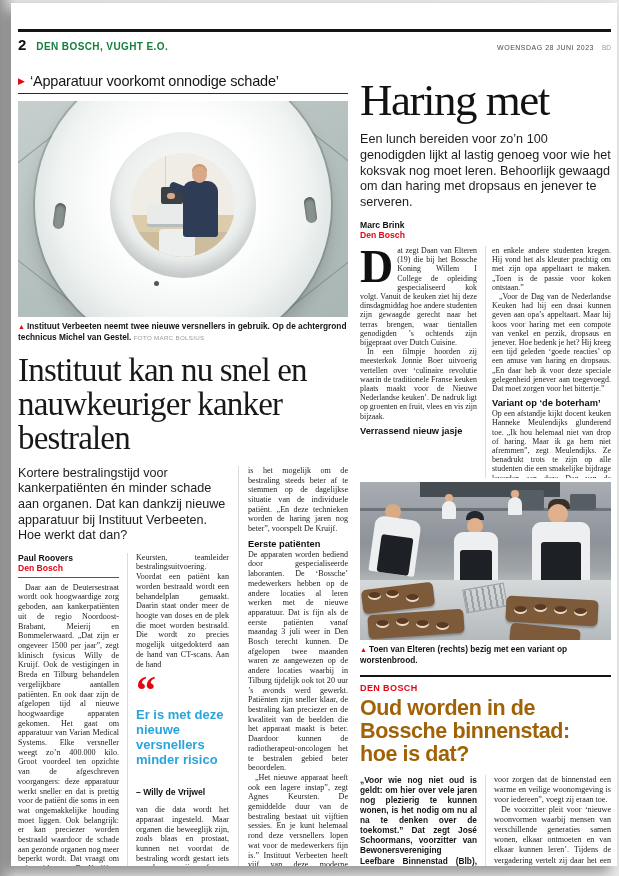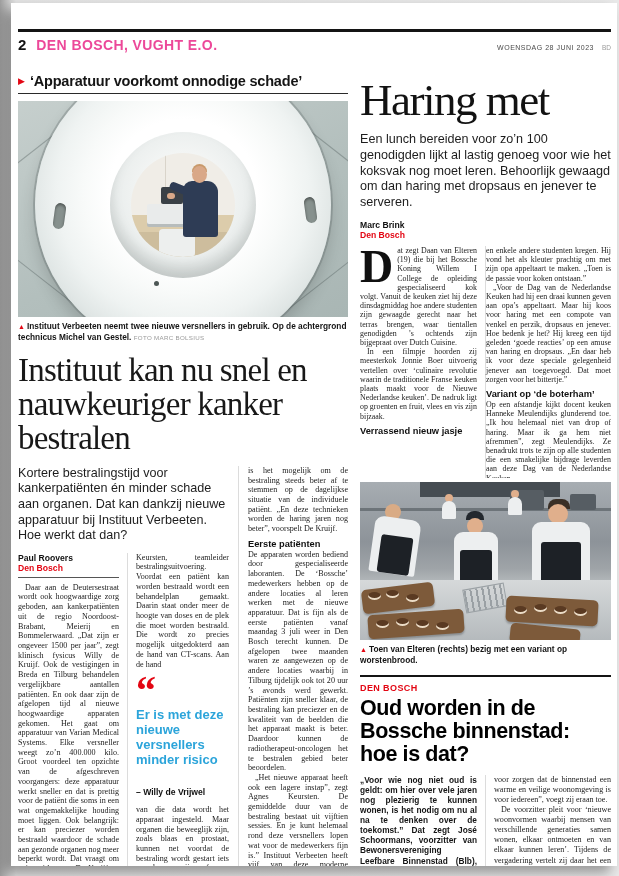--- a/index.html
+++ b/index.html
@@ -5,32 +5,32 @@
   html,body{margin:0;padding:0;width:619px;height:876px;overflow:hidden;background:#d7d7d7;}
   body{font-family:"Liberation Sans",sans-serif;}
   .scanbg{position:absolute;inset:0;background:linear-gradient(90deg,#9f9f9f 0,#cfcfcf 10px,#e3e3e3 16px,#e9e9e9 100%);}
   .sheet{position:absolute;left:11px;top:3px;right:2px;bottom:10px;background:#ffffff;
          box-shadow:-7px 7px 12px rgba(0,0,0,.35);padding:26px 7px 0 7px;overflow:hidden;}
   .content{width:593px;}
 
   
   .pghead{border-top:3px solid #141414;padding-top:4px;display:flex;align-items:baseline;margin-bottom:20px;}
   .pgnum{font-weight:bold;font-size:15px;color:#111;margin-right:10px;}
-  .pgsection{font-weight:bold;font-size:14px;color:#ec4899;letter-spacing:.4px;}
+  .pgsection{font-weight:bold;font-size:10px;color:#15803d;letter-spacing:.4px;}
   .pgdate{margin-left:auto;font-size:7px;color:#4a4a4a;letter-spacing:.5px;}
   .pged{font-size:6.5px;color:#9a9a9a;margin-left:8px;}
 
   .main{display:flex;gap:12px;}
   .leftcol{width:330px;flex:0 0 330px;}
   .rightcol{width:251px;flex:0 0 251px;}
 
   
   .kicker{display:flex;align-items:center;gap:5px;padding-bottom:4px;border-bottom:1px solid #2a2a2a;margin-bottom:7px;}
   .kbullet{color:#e30613;font-size:9px;line-height:9px;}
-  .ktext{font-weight:bold;font-size:14.5px;color:#151515;letter-spacing:-.2px;}
+  .ktext{font-weight:normal;font-size:14.5px;color:#151515;letter-spacing:-.2px;}
 
   
   .photo{position:relative;overflow:hidden;}
   .caption{font-size:8.3px;line-height:10.4px;font-weight:bold;color:#141414;margin-top:4px;}
   .caparrow{color:#e30613;font-size:7px;margin-right:2px;}
   .credit{font-weight:normal;font-size:6.2px;color:#9a9a9a;letter-spacing:.3px;}
 
   
   .photo-left{height:216px;background:linear-gradient(155deg,#c6cfcd 0%,#b3bfbd 55%,#a9b6b4 100%);}
   .pl-seam{position:absolute;width:120px;height:1px;background:rgba(70,80,80,.35);}
@@ -85,21 +85,21 @@
   
   .badge-row{display:flex;align-items:center;gap:6px;padding-bottom:5px;border-bottom:1px solid #2a2a2a;}
   .badge{background:#e30613;color:#fff;font-weight:bold;font-size:10.5px;padding:2px 5px 2px 5px;letter-spacing:.2px;}
   .badge-rest{font-size:10.5px;color:#333;letter-spacing:.2px;}
   .headline2{font-family:"Liberation Serif",serif;font-weight:normal;font-size:45px;line-height:47px;
     letter-spacing:-1.5px;color:#121212;margin:4px 0 8px 0;}
   .intro-r{font-size:12.6px;line-height:15.8px;color:#1d1d1d;margin-bottom:9px;}
   .byline-r{margin-bottom:6px;}
   .rt-body{display:flex;height:232px;overflow:hidden;}
   .rcol1{width:117px;flex:0 0 117px;}
-  .rcol2{flex:1;border-left:1px solid #dcdcdc;padding-left:0;margin-left:8px;}
+  .rcol2{flex:1;border-left:1px solid #dcdcdc;padding-left:6px;margin-left:8px;}
   .rt-body .bp{font-size:7.9px;line-height:9.2px;}
   .dropcap{float:left;font-family:"Liberation Serif",serif;font-weight:bold;font-size:46px;line-height:38px;
     padding:2px 4px 0 0;color:#101010;}
 
   
   .photo-right{height:158px;background:linear-gradient(#a7adb2 0%,#8d9399 38%,#9fa4a8 55%,#c3c7c9 70%,#c9cdcf 100%);margin-top:4px;}
   .pr-hood{position:absolute;left:60px;top:0;width:140px;height:15px;background:#454c52;}
   .pr-shelf{position:absolute;left:0;top:26px;width:251px;height:3px;background:#6d7479;}
   .pr-equip{position:absolute;background:#565d63;border-radius:2px;}
   .pr-counter{position:absolute;left:0;bottom:0;width:251px;height:60px;background:linear-gradient(#d6d9da,#b5babd);}
@@ -107,21 +107,21 @@
   .pr-head{position:absolute;border-radius:50%;background:#e0af8c;}
   .pr-cap{position:absolute;border-radius:8px 8px 0 0;background:#23282e;}
   .pr-jacket{position:absolute;background:#edeff0;border-radius:9px 9px 2px 2px;}
   .pr-apron{position:absolute;background:#1d2126;border-radius:3px;}
   .pr-board{position:absolute;background:#7d5a3a;border-radius:5px;box-shadow:0 2px 2px rgba(0,0,0,.25);}
   .pr-roll{position:absolute;width:13px;height:8px;border-radius:50%;background:#5a3a22;box-shadow:inset 0 -2px 0 #ecdcc6;}
   .pr-rack{position:absolute;background:repeating-linear-gradient(90deg,#9aa0a4 0 2px,transparent 2px 6px);border:1px solid #9aa0a4;}
 
   .divider{border-top:2px solid #141414;margin:9px 0 6px 0;}
   .blabel{font-weight:bold;font-size:9px;color:#e30613;letter-spacing:.4px;margin-bottom:4px;}
-  .headline3{font-weight:bold;font-size:21.5px;line-height:23px;letter-spacing:-.4px;color:#000000;margin:0 0 9px 0;}
+  .headline3{font-weight:bold;font-size:21.5px;line-height:23px;letter-spacing:-.4px;color:#a16207;margin:0 0 9px 0;}
   .bt-body{display:flex;overflow:hidden;}
   .btcol1{width:117px;flex:0 0 117px;}
   .btcol2{flex:1;border-left:1px solid #dcdcdc;padding-left:8px;margin-left:8px;}
   .lead{font-weight:bold;font-size:8.3px;line-height:10.1px;text-align:justify;color:#151515;margin:0 0 6px 0;}
   .bt-body .bp{line-height:10.1px;}
 </style>
 </head>
 <body>
 
 <div class="scanbg"></div>

